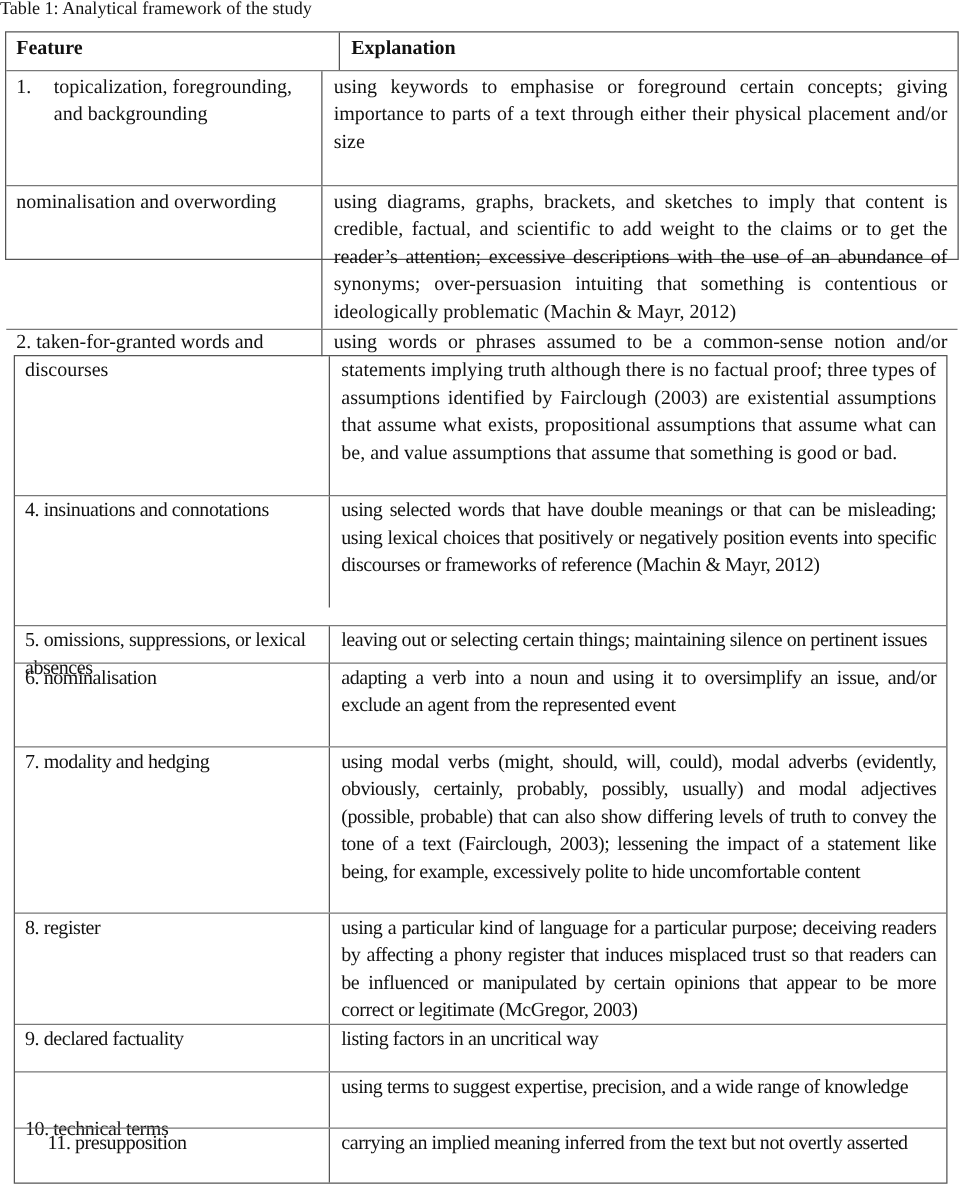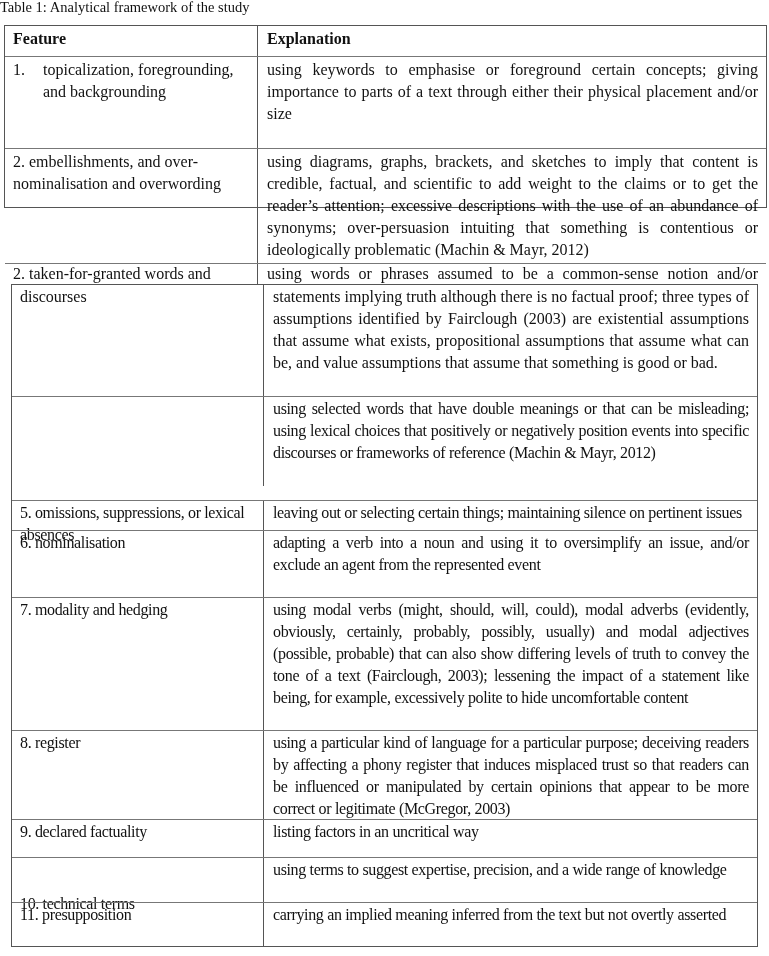--- a/index.html
+++ b/index.html
@@ -37,52 +37,52 @@
   .just-last { text-align-last: left; }
 </style>
 </head>
 <body>
 
 <div class="caption">Table 1: Analytical framework of the study</div>
 
 <div class="tbl" style="left:4px; top:25px; width:763px; height:183px;">
   <div class="row first" style="top:0; height:30px;">
     <div class="cell feat hdr" style="width:252px; padding-top:2px;">Feature</div>
-    <div class="cell expl hdr" style="left:252px; right:0; padding-top:2px;">Explanation</div>
+    <div class="cell expl hdr" style="left:266px; right:0; padding-top:2px;">Explanation</div>
   </div>
   <div class="row" style="top:30px; height:92px;">
     <div class="cell feat" style="width:252px; padding-top:2px;">
       <div class="numbered">
         <span class="num">1.</span>
         <span>topicalization, foregrounding, and backgrounding</span>
       </div>
     </div>
     <div class="cell expl just-last" style="left:252px; right:0; padding-top:2px;">using keywords to emphasise or foreground certain concepts; giving importance to parts of a text through either their physical placement and/or size</div>
   </div>
   <div class="row" style="top:122px; height:115px;">
     <div class="cell feat" style="width:252px; padding-top:2px;">
-      <div>2. embellishments, and over-</div>
       <div>nominalisation and overwording</div>
     </div>
     <div class="cell expl just-last" style="left:252px; right:0; padding-top:2px;">using diagrams, graphs, brackets, and sketches to imply that content is credible, factual, and scientific to add weight to the claims or to get the reader’s attention; excessive descriptions with the use of an abundance of synonyms; over-persuasion intuiting that something is contentious or ideologically problematic (Machin &amp; Mayr, 2012)</div>
   </div>
   <div class="row" style="top:237px; height:22px;">
     <div class="cell feat" style="width:252px; padding-top:0; line-height:20px; white-space:nowrap;">2. taken-for-granted words and</div>
     <div class="cell expl" style="left:252px; right:0; padding-top:0; line-height:20px; text-align-last:justify; white-space:nowrap; word-spacing:2.2px;">using words or phrases assumed to be a common-sense notion and/or</div>
   </div>
 </div>
 
 <div class="tbl" style="left:11px; top:284px; width:747px; height:663px;">
 
   <div class="row first" style="top:0; height:111px;">
     <div class="cell feat" style="width:251px; padding-top:1px;">discourses</div>
     <div class="cell expl just-last" style="left:251px; right:0; padding-top:1px;">statements implying truth although there is no factual proof; three types of assumptions identified by Fairclough (2003) are existential assumptions that assume what exists, propositional assumptions that assume what can be, and value assumptions that assume that something is good or bad.</div>
   </div>
 
   <div class="row narrow" style="top:111px; height:90px;">
+    <div class="cell feat" style="width:251px;">4. insinuations and connotations</div>
     <div class="cell expl just-last" style="left:251px; right:0;">using selected words that have double meanings or that can be misleading; using lexical choices that positively or negatively position events into specific discourses or frameworks of reference (Machin &amp; Mayr, 2012)</div>
   </div>
 
   <div class="row narrow" style="top:215px; height:44px;">
     <div class="cell feat" style="width:251px;">5. omissions, suppressions, or lexical absences</div>
     <div class="cell expl just-last" style="left:251px; right:0;">leaving out or selecting certain things; maintaining silence on pertinent issues</div>
   </div>
 
   <div class="row narrow" style="top:245px; height:67px;">
     <div class="cell feat" style="width:251px;">6. nominalisation</div>
@@ -103,16 +103,16 @@
     <div class="cell feat" style="width:251px;">9. declared factuality</div>
     <div class="cell expl just-last" style="left:251px; right:0;">listing factors in an uncritical way</div>
   </div>
 
   <div class="row narrow" style="top:572px; height:45px;">
     <div class="cell feat" style="width:251px;margin-top:34px;">10. technical terms</div>
     <div class="cell expl just-last" style="left:251px; right:0;">using terms to suggest expertise, precision, and a wide range of knowledge</div>
   </div>
 
   <div class="row narrow" style="top:617px; height:44px;">
-    <div class="cell feat" style="width:251px;">11. presupposition</div>
+    <div class="cell feat" style="width:251px;margin-left:18px;">11. presupposition</div>
     <div class="cell expl just-last" style="left:251px; right:0;">carrying an implied meaning inferred from the text but not overtly asserted</div>
   </div>
 </div>
 
 </body></html>

